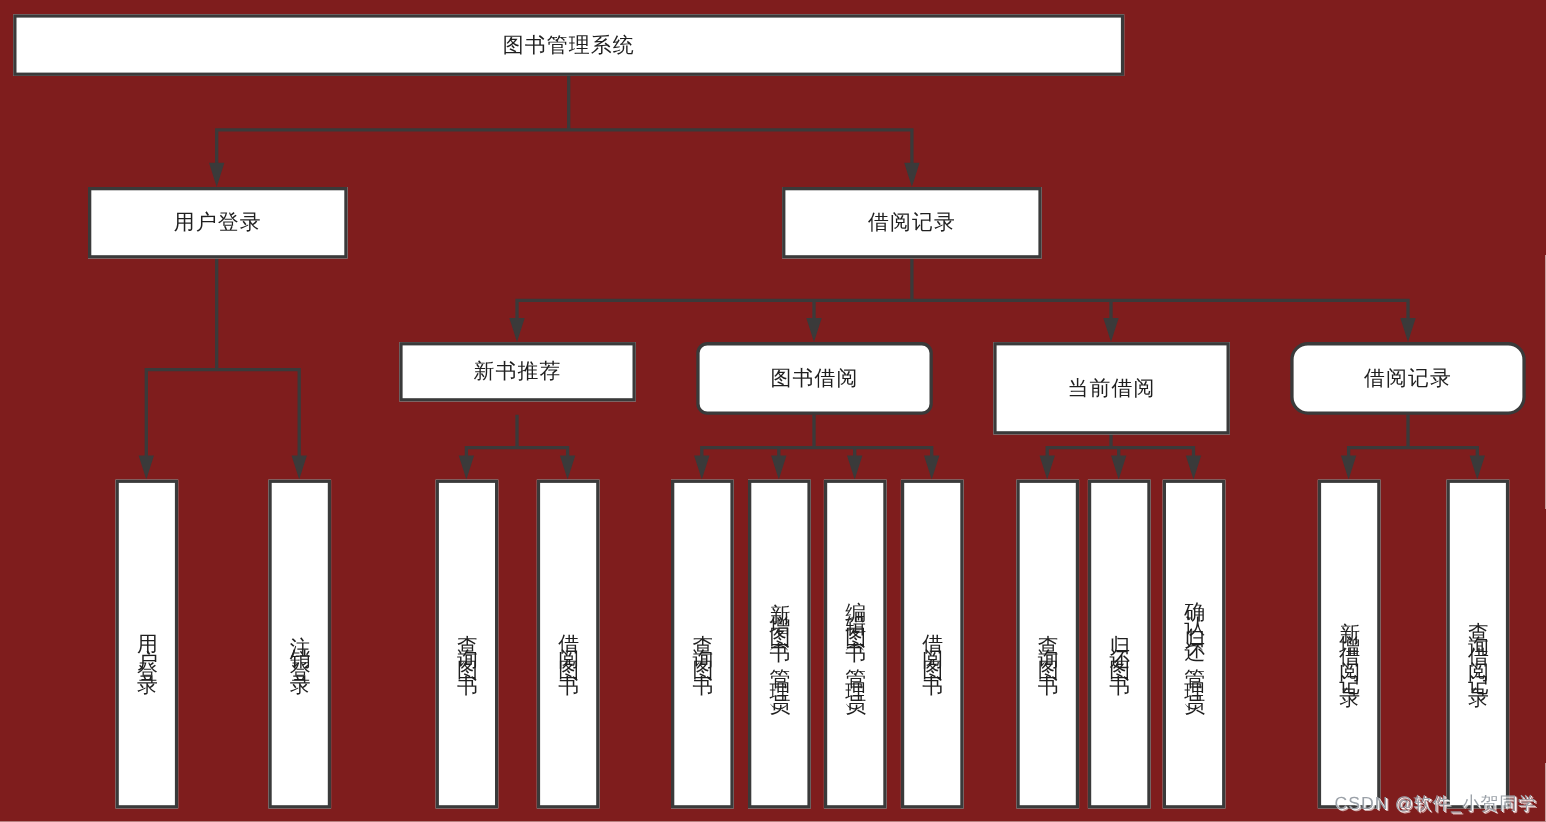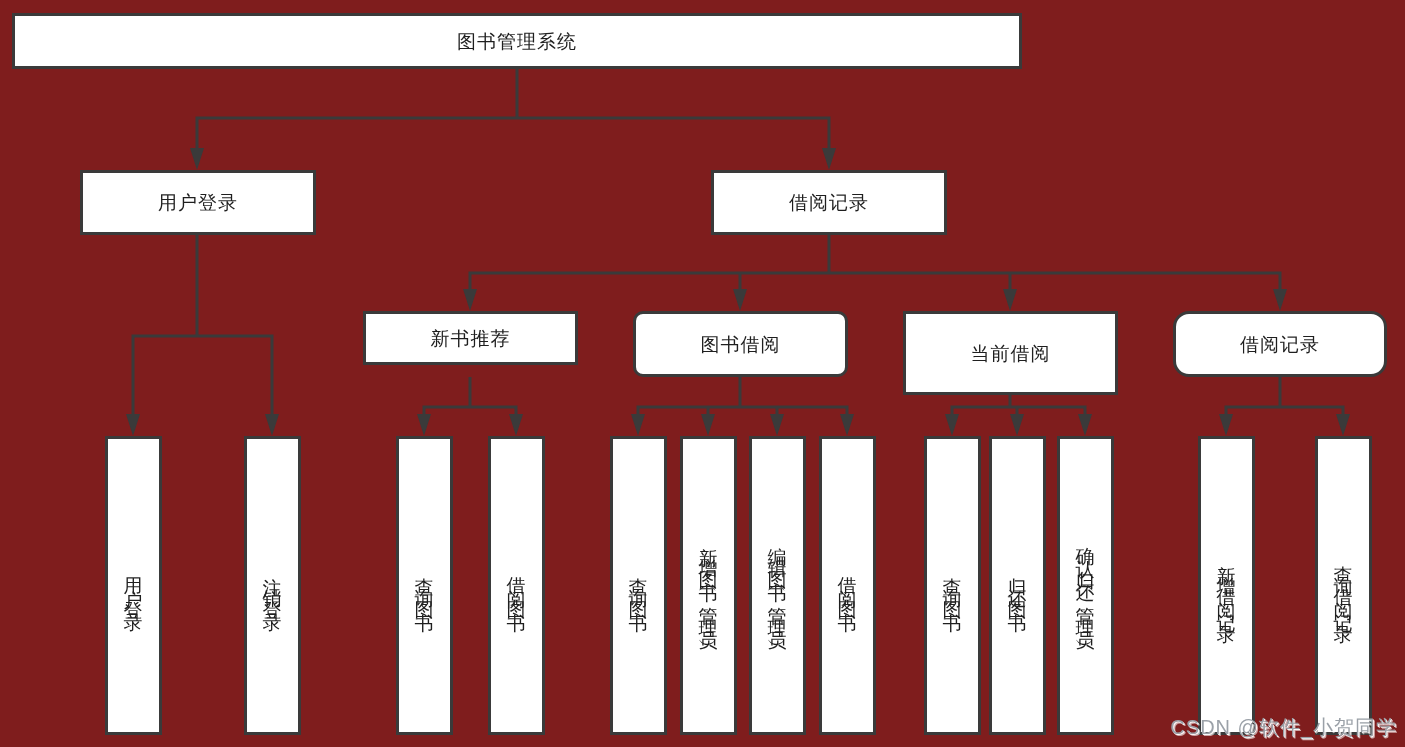--- a/index.html
+++ b/index.html
@@ -37,21 +37,21 @@
     text-orientation: mixed;
     letter-spacing: 12px;
     font-size: 19px;
     white-space: normal;
   }
   .watermark {
     position: absolute;
     right: 8px;
     bottom: 6px;
     z-index: 5;
-    font-size: 20px;
+    font-size: 16px;
     color: #9ba1a8;
     text-shadow: 1px 1px 0 rgba(255,255,255,0.95), 2px 2px 0 rgba(255,255,255,0.6);
     letter-spacing: 1px;
   }
 </style>
 </head>
 <body>
 
 <div class="stage">
 

